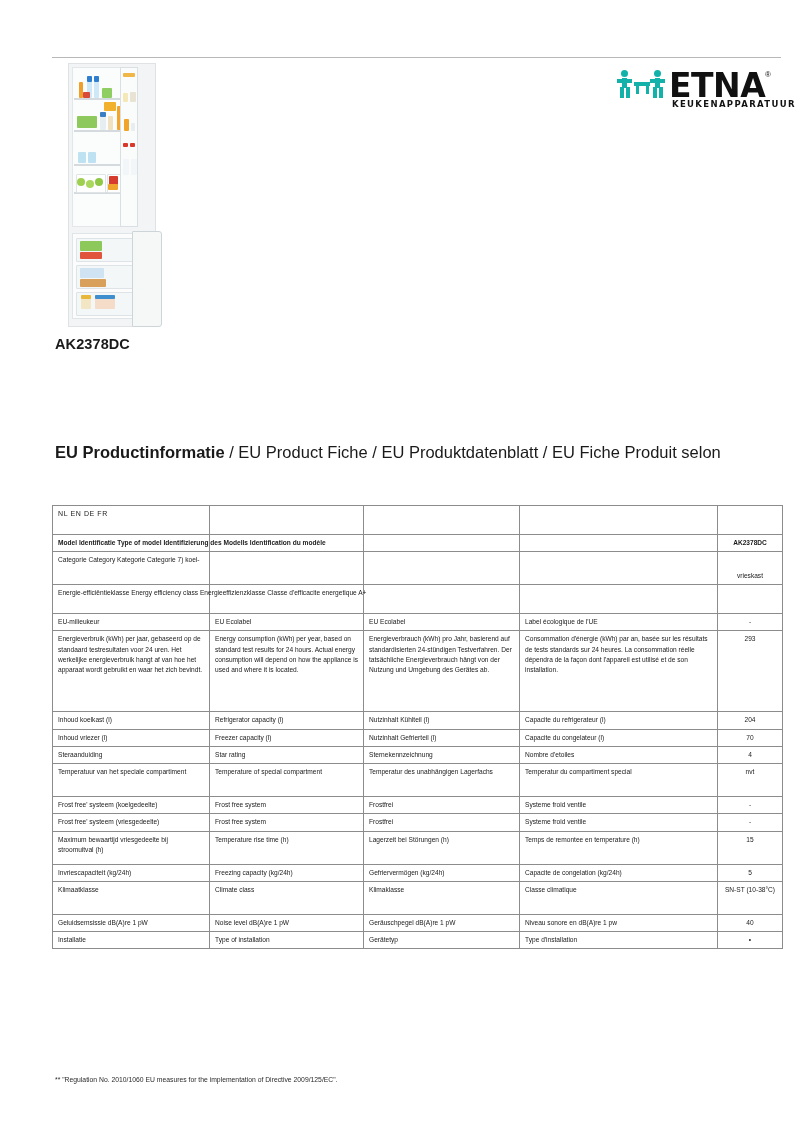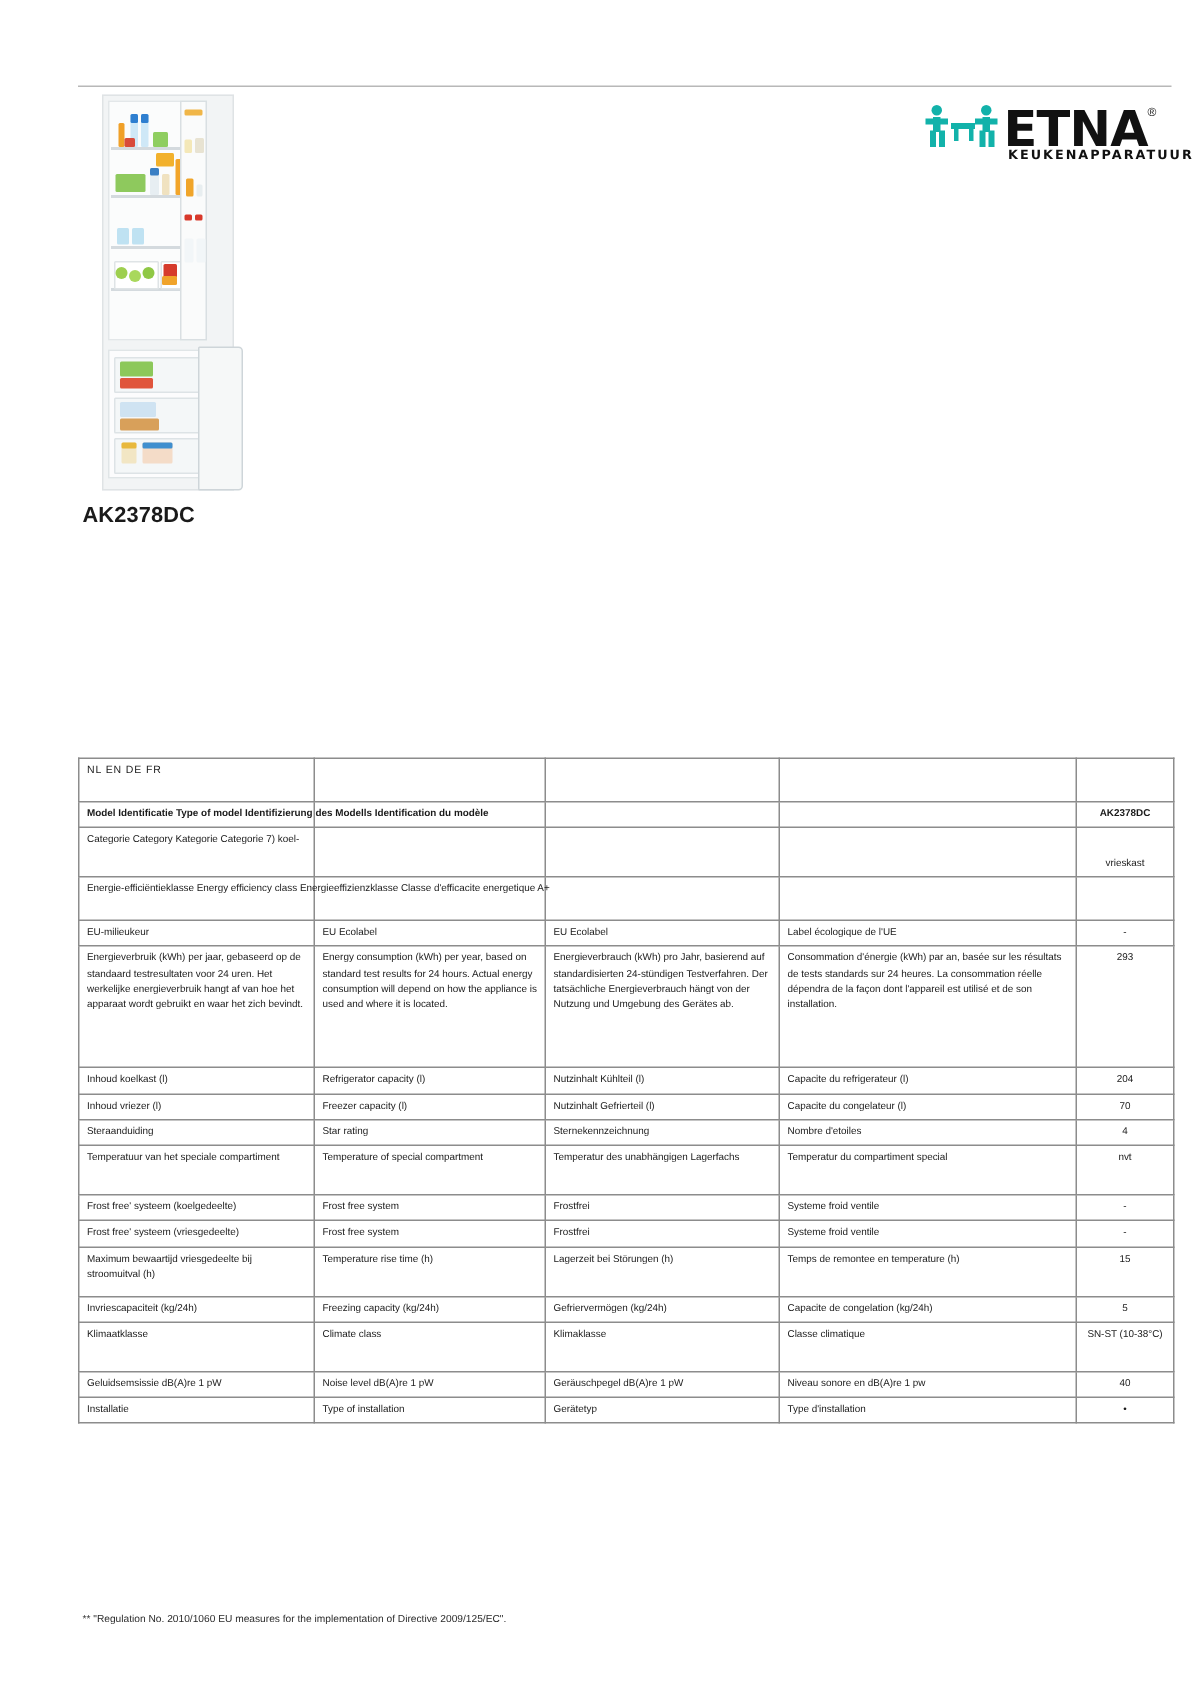--- a/index.html
+++ b/index.html
@@ -374,20 +374,23 @@
         <div class="fig-leg" style="left:3px;"></div>
         <div class="fig-leg" style="left:9px;"></div>
       </div>
     </div>
     <div class="logo-word">ETNA</div>
     <div class="logo-reg">®</div>
     <div class="logo-sub">KEUKENAPPARATUUR</div>
   </div>
 
   <div class="model-title">AK2378DC</div>
+  <div class="section-heading">
+    <b>EU Productinformatie</b><span class="lite"> / EU Product Fiche / EU Produktdatenblatt / EU Fiche Produit selon</span>
+  </div>
 
   <table class="spec-table">
     <colgroup>
       <col class="c1">
         <col class="c2">
         <col class="c3">
         <col class="c4">
         <col class="c5">
     </colgroup>
     <tbody id="table-body">

